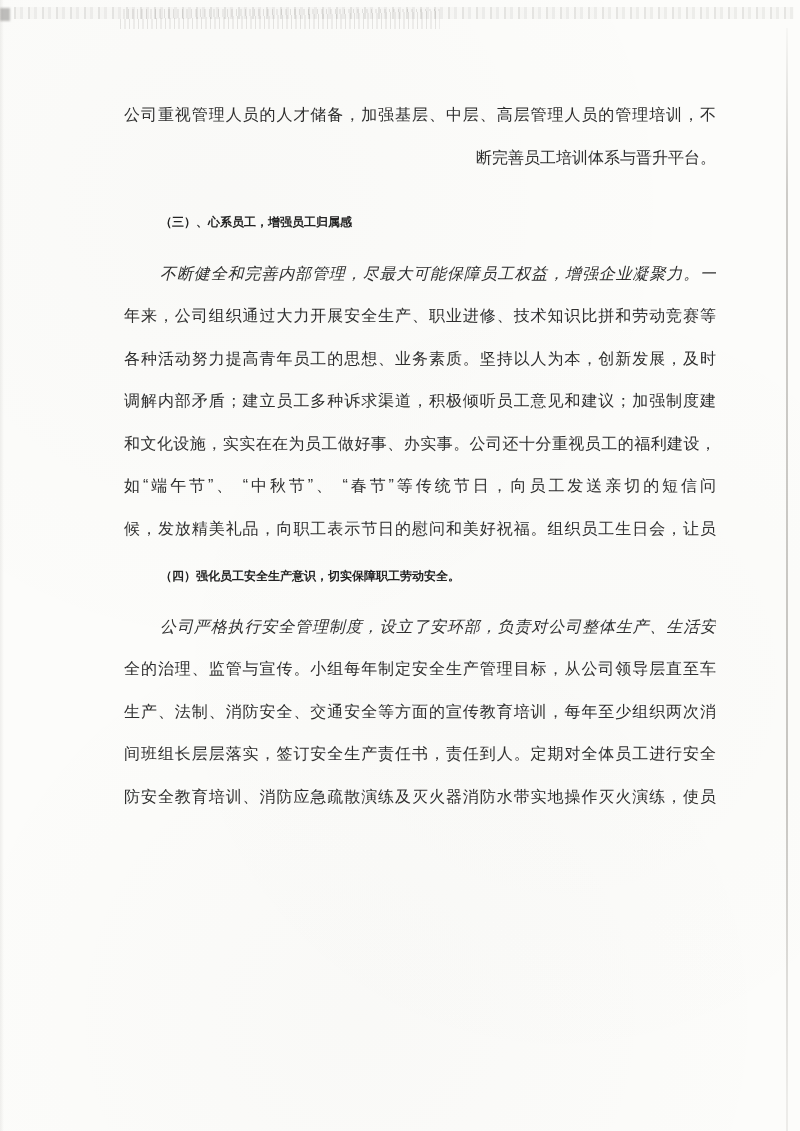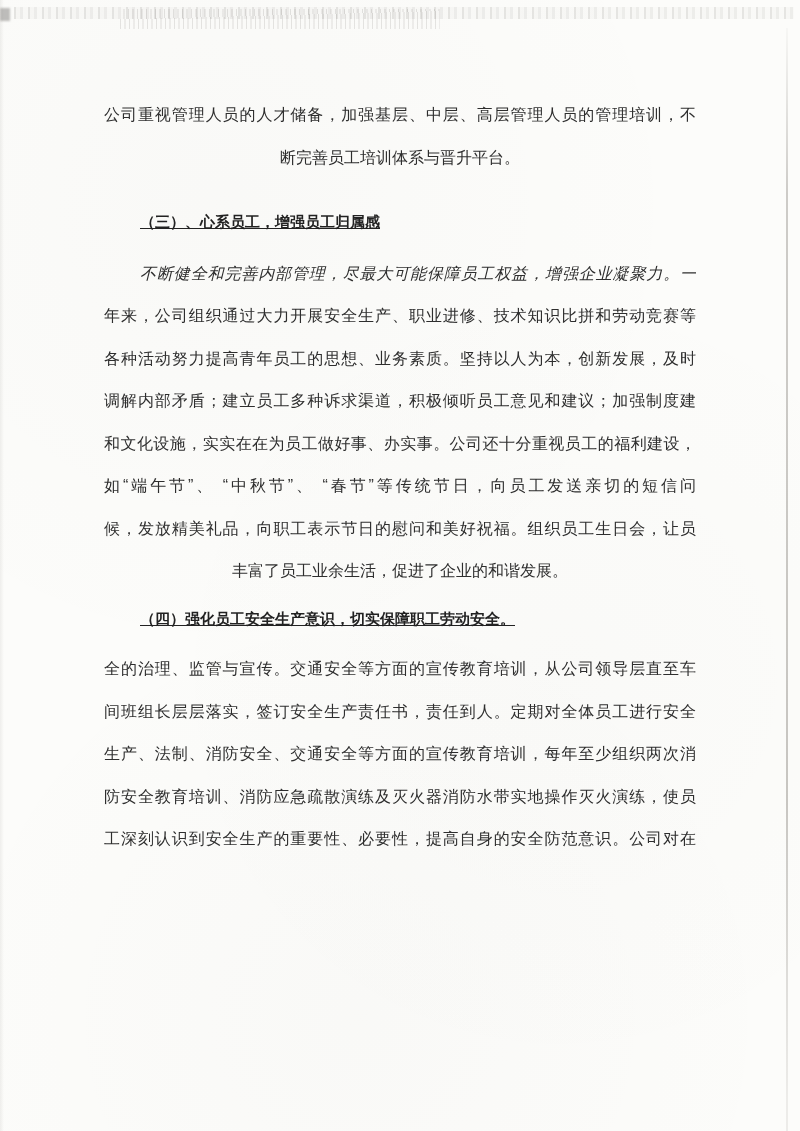--- a/index.html
+++ b/index.html
@@ -63,32 +63,32 @@
       rgba(175,171,165,0.20) 97%);
   }
   .scan-left-edge {
     position: absolute;
     left: 0; top: 0; bottom: 0; width: 4px;
     background: linear-gradient(to right, rgba(120,116,110,0.10), transparent);
   }
   
   .content {
     position: absolute;
-    left: 104px;
+    left: 124px;
     top: 94px;
     width: 592px;
     color: #2e2e2e;
     font-size: 16px;
     letter-spacing: 0;
   }
   .ln {
     line-height: 42.5px;
     height: 42.5px;
     white-space: nowrap;
-    text-align: center;
+    text-align: right;
   }
   .jl {
     white-space: normal;
     text-align: justify;
     text-align-last: justify;
     text-justify: inter-character;
     overflow: hidden;
   }
   .ind {
     padding-left: 36px;
@@ -96,24 +96,23 @@
   .jl.ind {
     padding-left: 0;
     text-indent: 36px;
     font-style: italic;
   }
   .heading {
     line-height: 42.5px;
     height: 42.5px;
     padding-left: 36px;
     font-weight: bold;
-    font-size: 15px;
+    font-size: 12px;
     color: #222222;
     white-space: nowrap;
-    text-decoration: underline;
   }
   .h3 { margin-top: 22px; margin-bottom: 9px; }
   .h4 { margin-top: 5px;  margin-bottom: 8px; }
 </style>
 </head>
 <body>
 
 <div class="paper"></div>
 <div class="scan-top-band"></div>
 <div class="scan-top-band-strong"></div>
@@ -131,26 +130,25 @@
   <div class="heading h3">（三）、心系员工，增强员工归属感</div>
 
   <div>
     <div class="ln jl ind">不断健全和完善内部管理，尽最大可能保障员工权益，增强企业凝聚力。一</div>
     <div class="ln jl">年来，公司组织通过大力开展安全生产、职业进修、技术知识比拼和劳动竞赛等</div>
     <div class="ln jl">各种活动努力提高青年员工的思想、业务素质。坚持以人为本，创新发展，及时</div>
     <div class="ln jl">调解内部矛盾；建立员工多种诉求渠道，积极倾听员工意见和建议；加强制度建</div>
     <div class="ln jl">和文化设施，实实在在为员工做好事、办实事。公司还十分重视员工的福利建设，</div>
     <div class="ln jl">如“端午节”、 “中秋节”、 “春节”等传统节日，向员工发送亲切的短信问</div>
     <div class="ln jl">候，发放精美礼品，向职工表示节日的慰问和美好祝福。组织员工生日会，让员</div>
-    <div class="ln">丰富了员工业余生活，促进了企业的和谐发展。</div>
   </div>
 
   <div class="heading h4">（四）强化员工安全生产意识，切实保障职工劳动安全。</div>
 
   <div>
-    <div class="ln jl">全的治理、监管与宣传。交通安全等方面的宣传教育培训，从公司领导层直至车</div>
+    <div class="ln jl ind">公司严格执行安全管理制度，设立了安环部，负责对公司整体生产、生活安</div>
+    <div class="ln jl">全的治理、监管与宣传。小组每年制定安全生产管理目标，从公司领导层直至车</div>
+    <div class="ln jl">生产、法制、消防安全、交通安全等方面的宣传教育培训，每年至少组织两次消</div>
     <div class="ln jl">间班组长层层落实，签订安全生产责任书，责任到人。定期对全体员工进行安全</div>
-    <div class="ln jl">生产、法制、消防安全、交通安全等方面的宣传教育培训，每年至少组织两次消</div>
     <div class="ln jl">防安全教育培训、消防应急疏散演练及灭火器消防水带实地操作灭火演练，使员</div>
-    <div class="ln jl">工深刻认识到安全生产的重要性、必要性，提高自身的安全防范意识。公司对在</div>
   </div>
 
 </div>
 
 </body></html>

